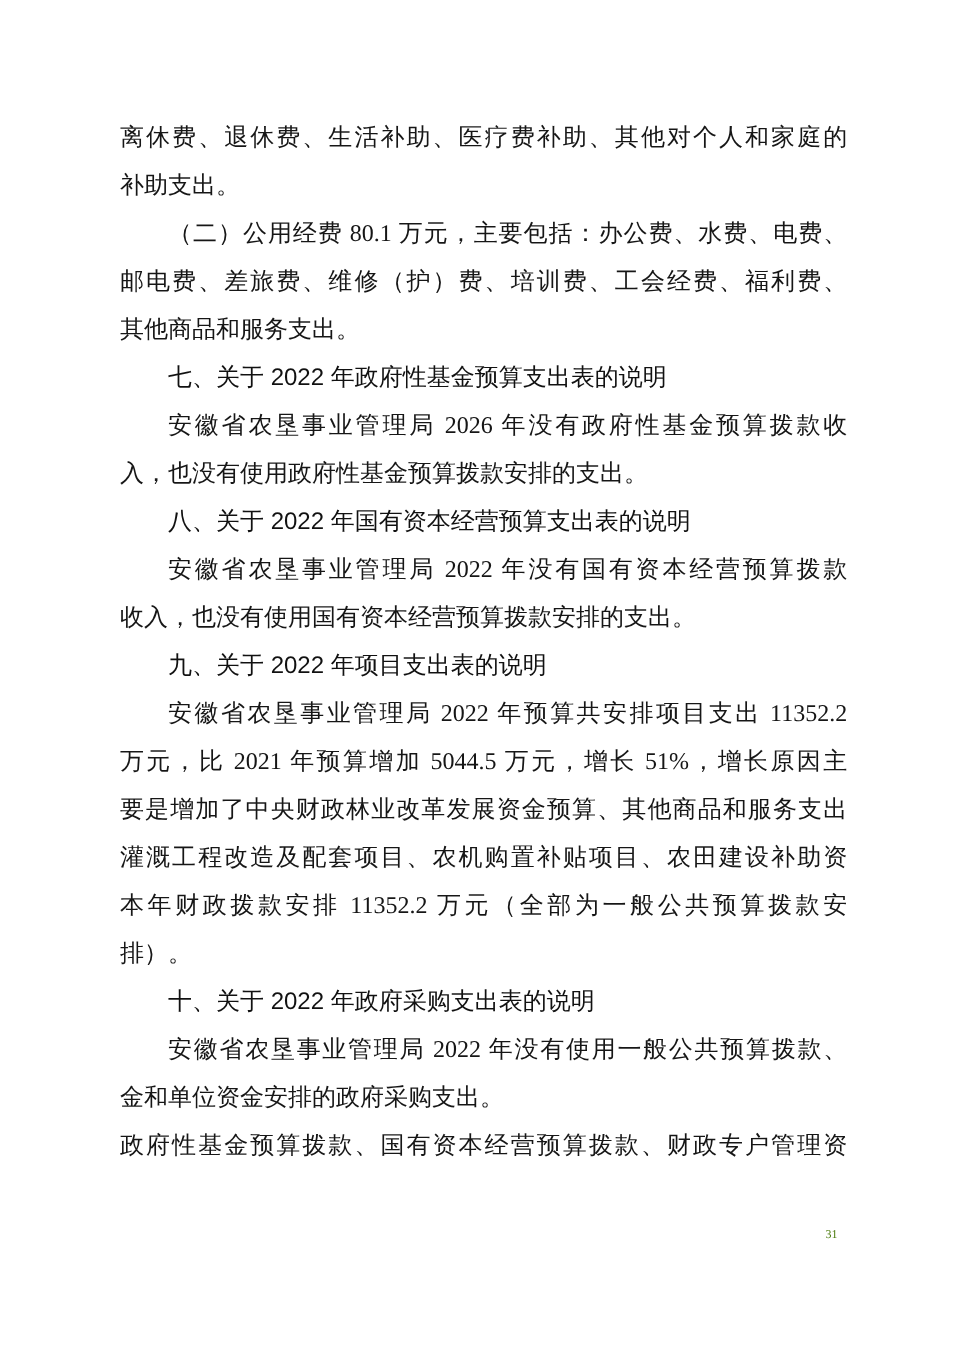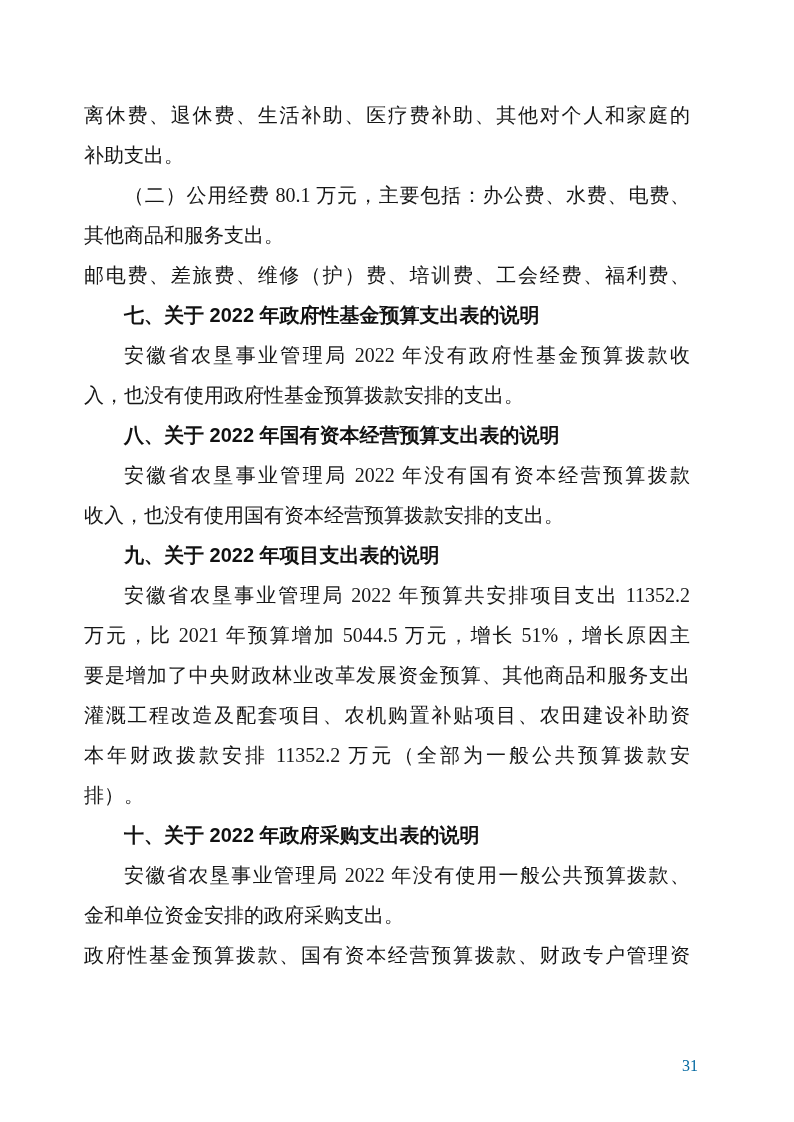--- a/index.html
+++ b/index.html
@@ -11,68 +11,68 @@
     position: relative;
     width: 794px;
     height: 1122px;
     background: #ffffff;
     overflow: hidden;
     font-family: "Liberation Serif", "DejaVu Serif", serif;
     color: #161616;
   }
   .content {
     position: absolute;
-    left: 84px;
+    left: 100px;
     top: 95px;
     width: 606px;
     font-size: 20px;
     line-height: 40px;
   }
   .line {
     min-height: 40px;
   }
   
   .fill {
     text-align: justify;
     text-align-last: justify;
   }
   .indent {
     text-indent: 2em;
   }
   .heading {
     font-family: "Liberation Sans", "DejaVu Sans", sans-serif;
-    font-weight: bold;
+    font-weight: normal;
     color: #111111;
   }
   .pageno {
     position: absolute;
-    top: 1056px;
+    top: 1020px;
     right: 96px;
-    font-size: 16px;
+    font-size: 10px;
     line-height: 20px;
-    color: #0369a1;
+    color: #4d7c0f;
     font-family: "Liberation Serif", "DejaVu Serif", serif;
   }
 </style>
 </head>
 <body>
 
 <div class="page">
   <div class="content">
 
     <div class="line fill">离休费、退休费、生活补助、医疗费补助、其他对个人和家庭的</div>
     <div class="line">补助支出。</div>
 
     <div class="line fill indent">（二）公用经费 80.1 万元，主要包括：办公费、水费、电费、</div>
+    <div class="line fill">邮电费、差旅费、维修（护）费、培训费、工会经费、福利费、</div>
     <div class="line">其他商品和服务支出。</div>
-    <div class="line fill">邮电费、差旅费、维修（护）费、培训费、工会经费、福利费、</div>
 
     <div class="line heading indent">七、关于 2022 年政府性基金预算支出表的说明</div>
 
-    <div class="line fill indent">安徽省农垦事业管理局 2022 年没有政府性基金预算拨款收</div>
+    <div class="line fill indent">安徽省农垦事业管理局 2026 年没有政府性基金预算拨款收</div>
     <div class="line">入，也没有使用政府性基金预算拨款安排的支出。</div>
 
     <div class="line heading indent">八、关于 2022 年国有资本经营预算支出表的说明</div>
 
     <div class="line fill indent">安徽省农垦事业管理局 2022 年没有国有资本经营预算拨款</div>
     <div class="line">收入，也没有使用国有资本经营预算拨款安排的支出。</div>
 
     <div class="line heading indent">九、关于 2022 年项目支出表的说明</div>
 
     <div class="line fill indent">安徽省农垦事业管理局 2022 年预算共安排项目支出 11352.2</div>

